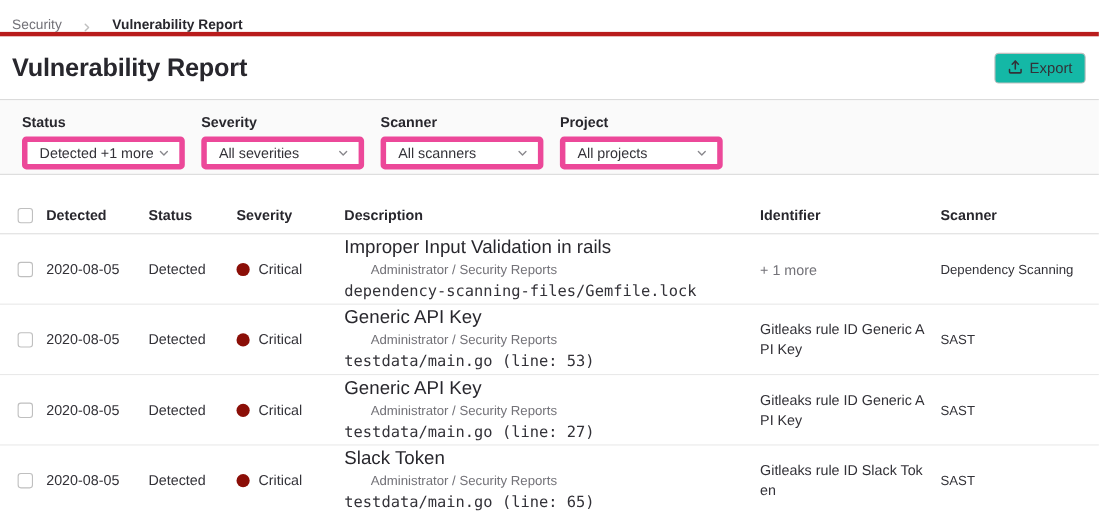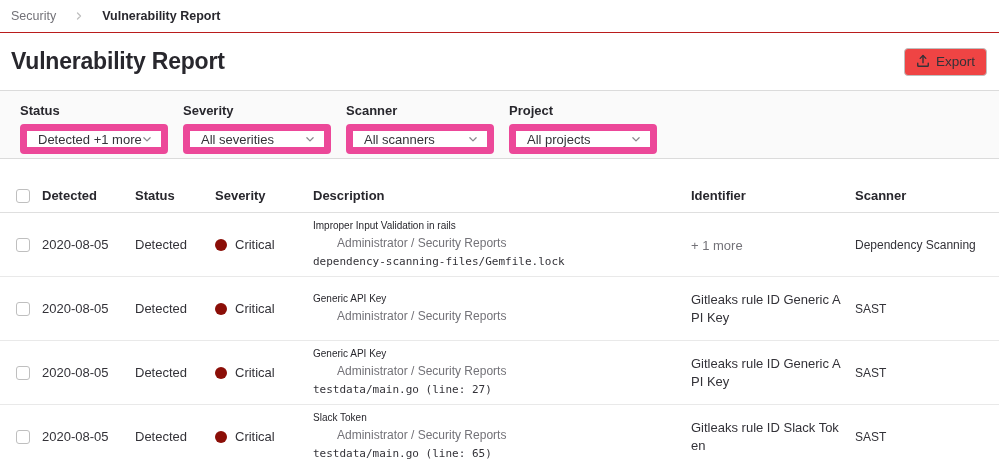--- a/index.html
+++ b/index.html
@@ -7,40 +7,40 @@
   body {
     font-family: "Liberation Sans", sans-serif;
     font-size: 13px;
     color: #333238;
     background: #ffffff;
   }
   a { text-decoration: none; color: inherit; }
 
   
   .breadcrumb {
-    display: flex; align-items: center; gap: 19px;
+    display: flex; align-items: flex-end; gap: 19px;
     padding: 0 16px 0 11px;
     height: 33px;
-    border-bottom: 1px solid #b91c1c;
+    border-bottom: 4px solid #b91c1c;
     font-size: 12.5px;
   }
   .crumb-link { color: #737278; }
   .crumb-current { color: #28272d; font-weight: bold; }
   .crumb-sep { color: #bfbfbf; display: flex; align-items: center; }
 
   
   .page-header {
     display: flex; align-items: center; justify-content: space-between;
     height: 57px;
     padding: 0 12px 0 11px;
   }
   .page-title { font-size: 23px; font-weight: bold; color: #28272d; letter-spacing: -0.2px; }
   .btn-export {
     display: inline-flex; align-items: center; gap: 6px;
-    background: #ef4444;
+    background: #14b8a6;
     border: 1px solid #bfbfbf;
     border-radius: 4px;
     padding: 5px 11px 6px;
     font-size: 13.5px;
     color: #333238;
     font-family: inherit;
     cursor: pointer;
   }
   .btn-export svg { display: block; }
 
@@ -51,21 +51,21 @@
     border-bottom: 1px solid #dbdbdb;
     height: 69px;
     padding: 12px 20px 0;
     display: flex; gap: 15px;
   }
   .filter-group { width: 148px; }
   .filter-label { display: block; font-weight: bold; font-size: 13px; color: #28272d; margin-bottom: 6px; }
   .dropdown {
     width: 100%; height: 30px;
     background: #ffffff;
-    border: 7px solid #ec4899;
+    border: 5px solid #ec4899;
     border-radius: 4px;
     display: flex; align-items: center; justify-content: space-between;
     padding: 0 9px 0 11px;
     cursor: pointer;
   }
   .dropdown .dd-value { color: #333238; font-size: 13px; white-space: nowrap; }
   .chev { color: #89888d; display: flex; align-items: center; }
 
   
   .vuln-table { width: 999px; }
@@ -85,23 +85,23 @@
 
   .checkbox {
     width: 14px; height: 14px;
     border: 1px solid #bfbfbf;
     border-radius: 3px;
     background: #fff;
     cursor: pointer;
   }
   .sev-dot { width: 12px; height: 12px; border-radius: 50%; background: #8b0e07; flex: 0 0 auto; }
 
-  .desc-title { color: #28272d; font-size: 10px; line-height: 1.25; cursor: pointer; }
+  .desc-title { color: #28272d; font-size: 17px; line-height: 1.25; cursor: pointer; }
   .desc-project { color: #737278; font-size: 12px; margin-top: 3px; line-height: 1.25; margin-left: 24px; }
-  .desc-loc { color: #333238; font-family: "DejaVu Sans Mono", monospace; font-size: 11px; margin-top: 4px; line-height: 1.25; }
+  .desc-loc { color: #333238; font-family: "DejaVu Sans Mono", monospace; font-size: 14px; margin-top: 4px; line-height: 1.25; }
 
   .ident-primary { color: #333238; font-size: 13px; line-height: 1.35; word-break: break-all; max-width: 152px; }
   .ident-more { color: #737278; font-size: 13px; margin-top: 2px; cursor: pointer; }
   .scanner-text { color: #333238; font-size: 12px; }
 </style>
 </head>
 <body>
 
 <nav class="breadcrumb">
   <a class="crumb-link">Security</a>
@@ -215,20 +215,21 @@
       </div>
     <div class="cell c-detected">2020-08-05</div>
     <div class="cell c-status">Detected</div>
     <div class="cell c-severity">
       <span class="sev-dot" style="background: rgb(139, 14, 7);"></span>
       <span>Critical</span>
     </div>
     <div class="cell c-desc">
       <div class="desc-title">Generic API Key</div>
       <div class="desc-project">Administrator / Security Reports</div>
+      <div class="desc-loc">testdata/main.go (line: 53)</div>
     </div>
     <div class="cell c-ident">
       <div class="ident-primary">Gitleaks rule ID Generic API Key</div>
     </div>
     <div class="cell c-scanner scanner-text">SAST</div>
   </div>
 
   <div class="t-row t-body-row">
     <div class="cell c-check">
         <span class="checkbox"></span>

